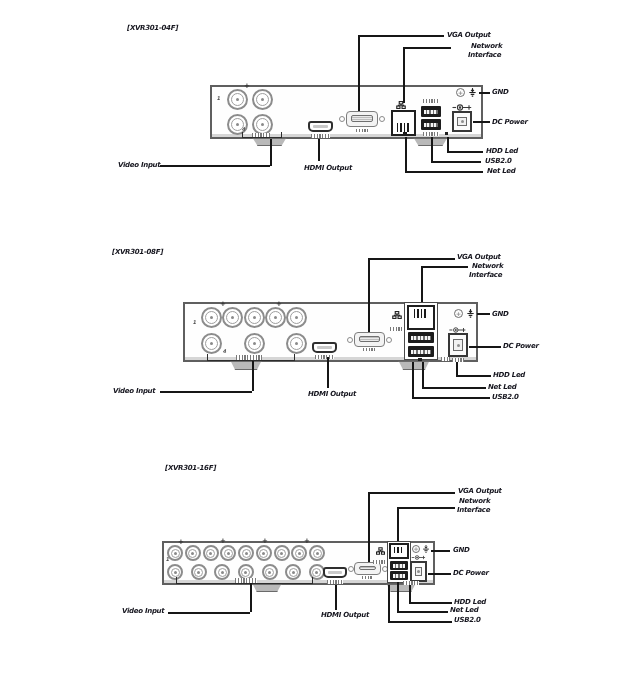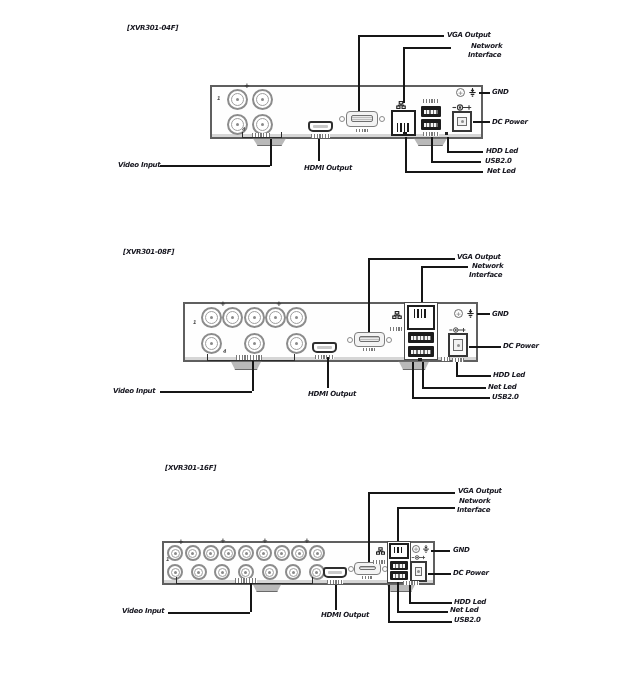--- a/index.html
+++ b/index.html
@@ -149,21 +149,21 @@
 
     <div class="vline" style="left:270px;top:139px;height:27px"></div>
     <div class="hline" style="left:160px;top:165px;width:110px"></div>
     <span class="lbl" style="left:118px;top:161px">Video Input</span>
 
     <div class="vline" style="left:318px;top:139px;height:22px"></div>
     <span class="lbl" style="left:304px;top:164px">HDMI Output</span>
   </section>
 
   <section>
-    <span class="title" style="left:123px;top:248px">[XVR301-08F]</span>
+    <span class="title" style="left:112px;top:248px">[XVR301-08F]</span>
 
     <div class="panel" style="left:183px;top:302px;width:295px;height:60px"></div>
     <div class="ftrap" style="left:230px;top:361px;width:32px;height:9px"></div>
     <div class="ftrap" style="left:398px;top:361px;width:32px;height:9px"></div>
 
     <div class="bncgrid" style="left:201px;top:307px;width:106px;height:47px">
         <div class="bnc bnc21"></div>
         <div class="bnc bnc21"></div>
         <div class="bnc bnc21"></div>
         <div class="bnc bnc21"></div>

